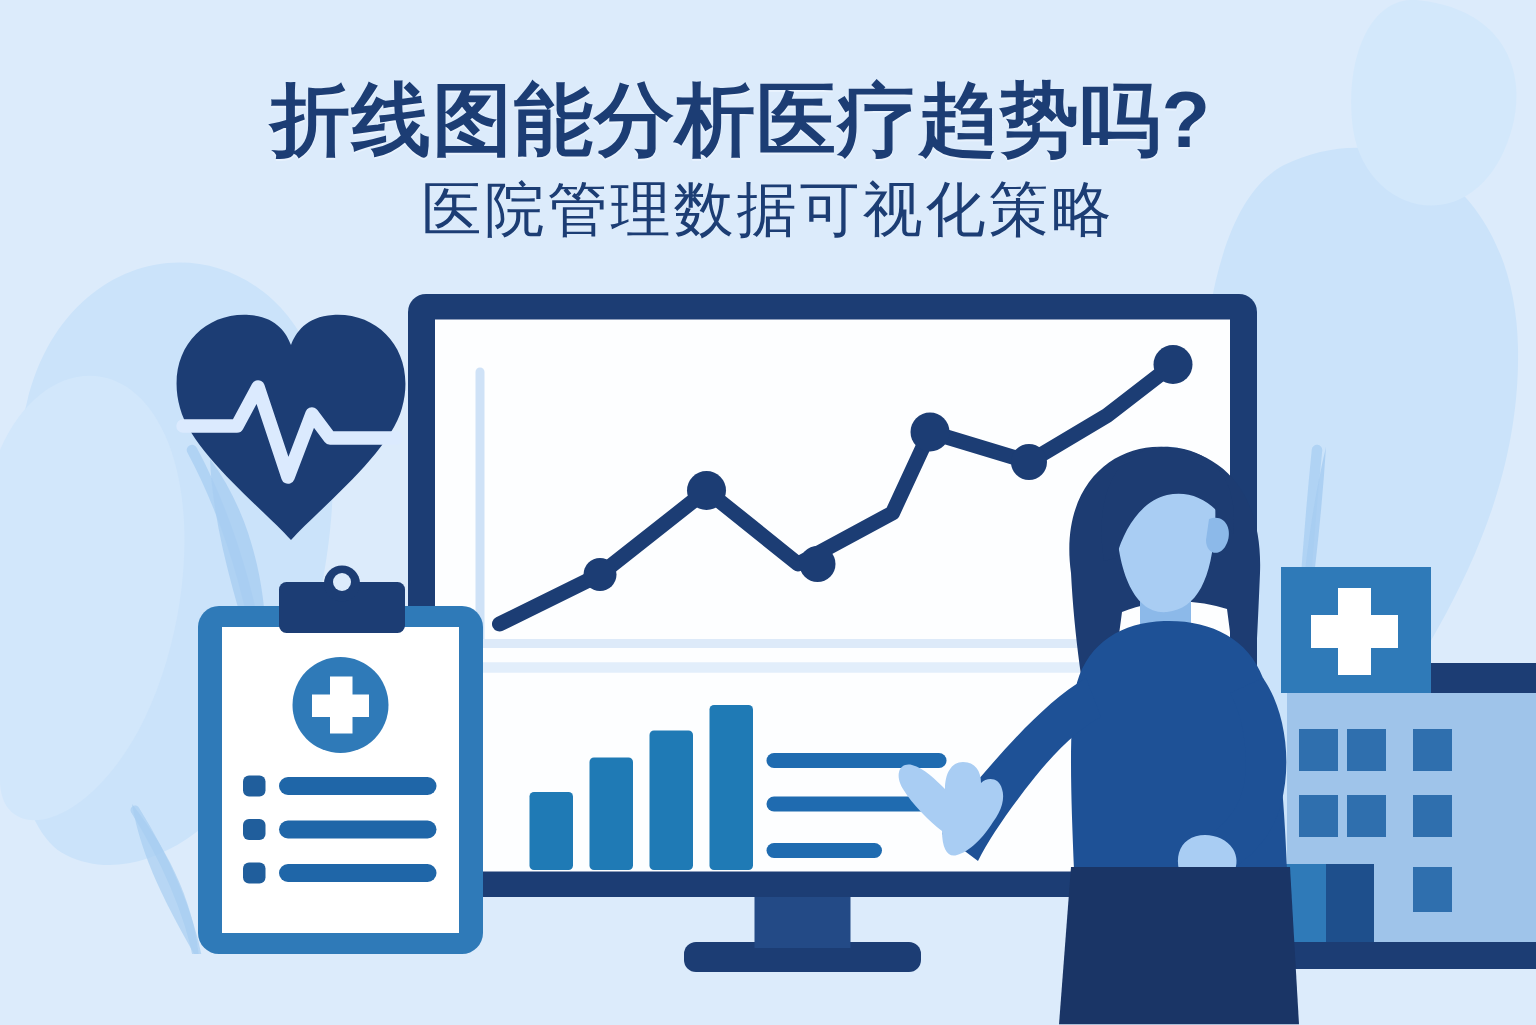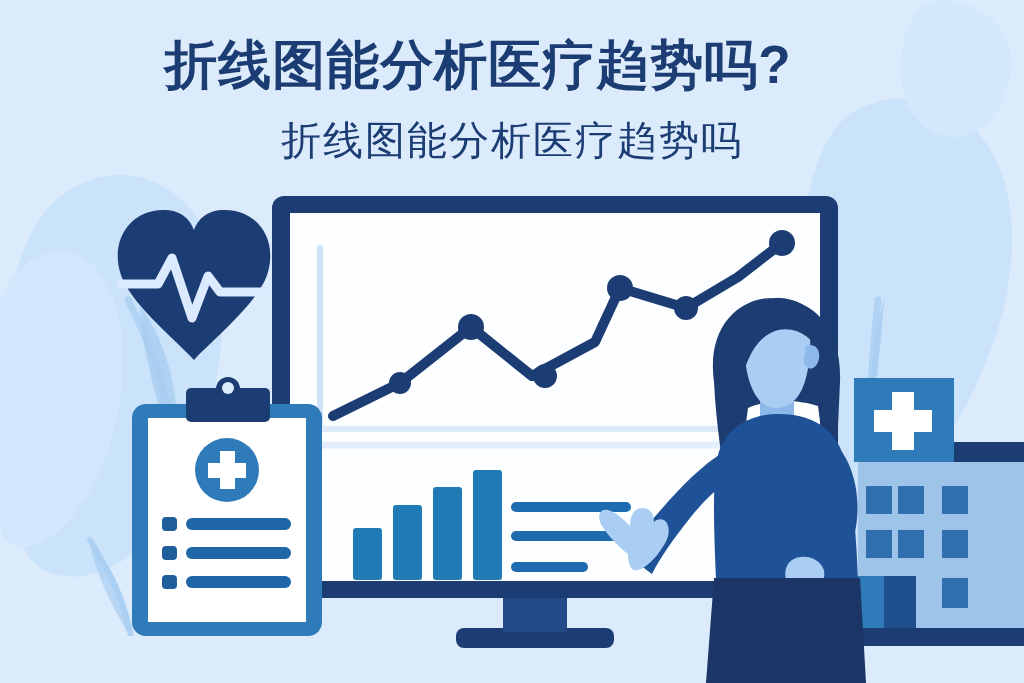--- a/index.html
+++ b/index.html
@@ -10,21 +10,21 @@
   }
   #stage{position:relative;width:1024px;height:683px;overflow:hidden;background:#dcebfb;}
   #bg,#art{position:absolute;left:0;top:0;width:1024px;height:683px;}
   #art{z-index:3;}
   #bg{z-index:1;}
   #titleblock{
     position:absolute;left:0;top:0;width:1024px;z-index:5;
     text-align:center;pointer-events:none;
   }
   #title{
-    margin:0;padding:0;
+    margin:16px;padding:0;
     position:absolute;left:0;top:34px;width:956px;
     font-size:53px;line-height:62px;font-weight:700;
     color:#1c3d74;letter-spacing:1px;
     text-shadow:0 1px 0 #e8f2fd;
   }
   #subtitle{
     margin:0;padding:0;
     position:absolute;left:0;top:115px;width:1024px;
     font-size:40px;line-height:50px;font-weight:400;
     color:#1c3d74;letter-spacing:2px;
@@ -49,21 +49,21 @@
     <path d="M 88 536 C 116 572 130 606 133 642 C 112 606 94 572 88 536 Z" fill="#a7cdf1" opacity="0.7"></path>
     <path d="M 878 300 C 872 360 868 420 866 470" stroke="#a7cdf1" stroke-width="7" fill="none" stroke-linecap="round" opacity="0.75"></path>
     <path d="M 884 298 C 880 360 872 420 864 468 C 866 406 872 348 884 298 Z" fill="#a7cdf1" opacity="0.85"></path>
     <path d="M 944 0 C 1010 6 1024 60 1000 106 C 972 158 910 140 902 86 C 896 42 912 -2 944 0 Z" fill="#d3e8fb"></path>
 
     <rect x="0" y="636" width="1024" height="47" fill="#dcebfb"></rect>
   </svg>
 
   <div id="titleblock">
     <h1 id="title">折线图能分析医疗趋势吗?</h1>
-    <h2 id="subtitle">折线图能分析医疗趋势吗</h2>
+    <h2 id="subtitle">医院管理数据可视化策略</h2>
   </div>
 
   <svg id="art" viewBox="0 0 1024 683">
 
     <g>
 
       <rect x="858" y="460" width="166" height="170" fill="#9fc4ea"></rect>
 
       <rect x="854" y="378" width="100" height="84" fill="#2f7ab8"></rect>
 

